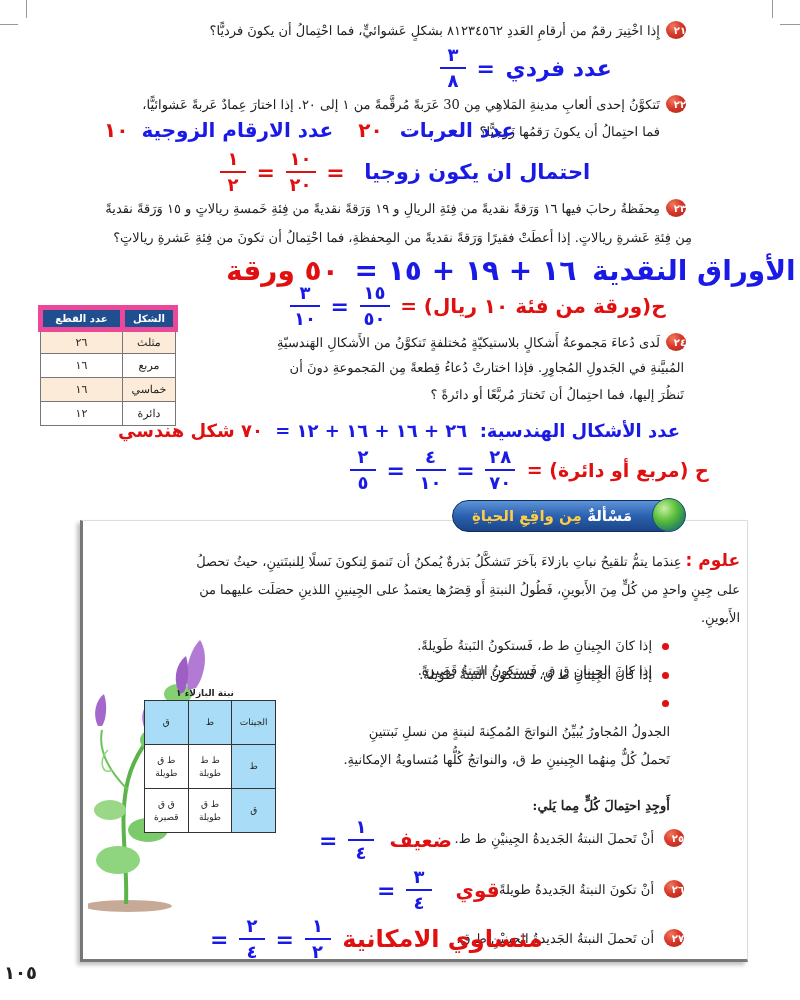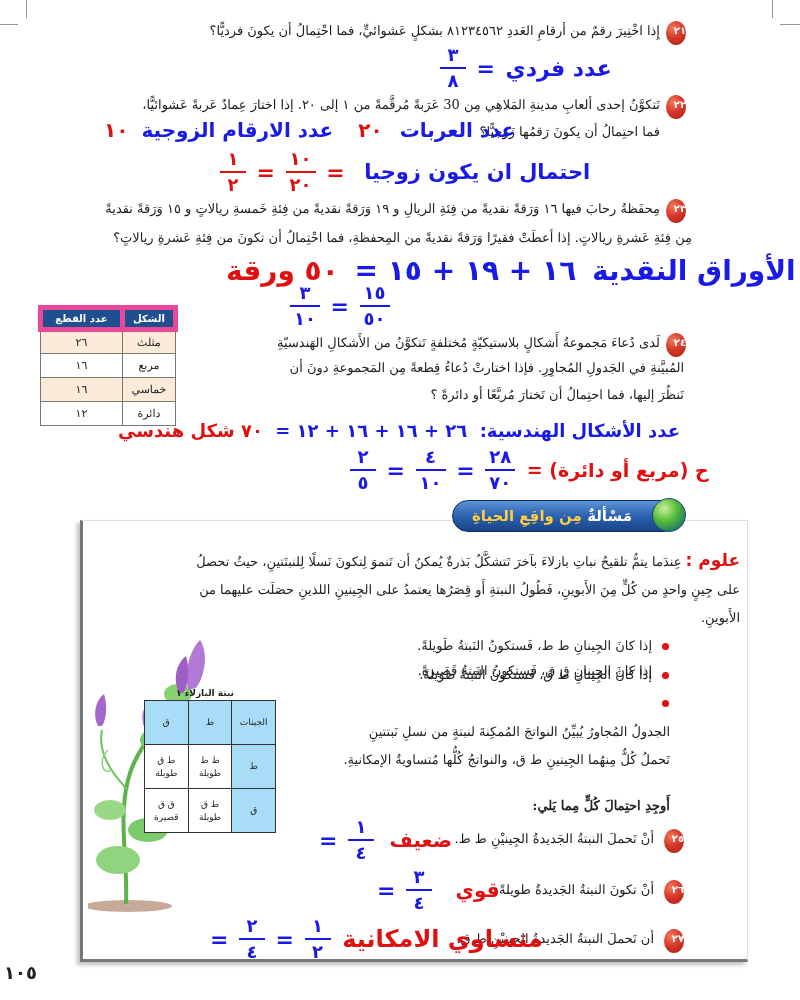--- a/index.html
+++ b/index.html
@@ -5,21 +5,21 @@
   * { box-sizing: border-box; margin: 0; padding: 0; }
   html, body { width: 800px; height: 1000px; background: #ffffff; overflow: hidden; }
   body { position: relative; font-family: "DejaVu Sans", sans-serif; color: #222; direction: rtl; }
 
   .crop-v { position: absolute; left: 26px; top: 0; width: 1px; height: 18px; background: #999; }
   .crop-h { position: absolute; left: 0; top: 24px; width: 18px; height: 1px; background: #999; }
   .crop-v2 { position: absolute; left: 772px; top: 0; width: 1px; height: 18px; background: #999; }
   .crop-h2 { position: absolute; left: 780px; top: 24px; width: 20px; height: 1px; background: #999; }
 
   .qnum {
-    position: absolute; width: 20px; height: 24px; border-radius: 50%;
+    position: absolute; width: 20px; height: 18px; border-radius: 50%;
     background: radial-gradient(circle at 35% 30%, #f07a5e 0%, #d8392a 45%, #a51f15 100%);
     color: #fff; font-size: 10px; font-weight: bold; line-height: 20px; text-align: center;
     font-family: "DejaVu Sans", sans-serif; direction: rtl; padding-left: 20px;
   }
   .qtext { position: absolute; font-size: 13px; line-height: 24px; color: #222; text-align: right; direction: rtl; font-family: "DejaVu Serif", serif; }
 
   .ans { position: absolute; font-weight: bold; font-family: "DejaVu Sans", sans-serif; direction: rtl; white-space: nowrap; }
   .blue { color: #1a1ae6; }
   .red { color: #e01010; }
 
@@ -120,20 +120,21 @@
 
 <div class="qnum" style="left:666px; top:199px;">٢٣</div>
 <div class="qtext" style="right:140px; top:197px; width:650px;text-align:right;">مِحفَظةُ رحابَ فيها ١٦ وَرَقةً نقديةً من فِئةِ الريالِ و ١٩ وَرَقةً نقديةً من فِئةِ خَمسةِ ريالاتٍ و ١٥ وَرَقةً نقديةً</div>
 <div class="qtext" style="right:108px; top:226px; width:690px;">مِن فِئةِ عَشرةِ ريالاتٍ. إذا أعطَتْ فقيرًا وَرَقةً نقديةً من المِحفظةِ، فما احْتِمالُ أن تكونَ من فِئةِ عَشرةِ ريالاتٍ؟</div>
 <div class="ans" style="left:226px; top:254px; font-size:28px;">
   <span class="blue">عدد الأوراق النقدية</span>
   <span class="blue" style="margin:0 6px;">١٦ + ١٩ + ١٥ =</span>
   <span class="red">٥٠ ورقة</span>
 </div>
 <div class="ans" style="left:290px; top:284px;">
+  <span class="red" style="font-size:20px; vertical-align:middle;">ح(ورقة من فئة ١٠ ريال) =</span>
   <span class="frac blue" style="margin-right:5px;">
     <span class="num">١٥</span>
     <span class="bar"></span>
     <span class="den">٥٠</span>
   </span>
   <span class="eq blue">=</span>
   <span class="frac blue">
     <span class="num">٣</span>
     <span class="bar"></span>
     <span class="den">١٠</span>

